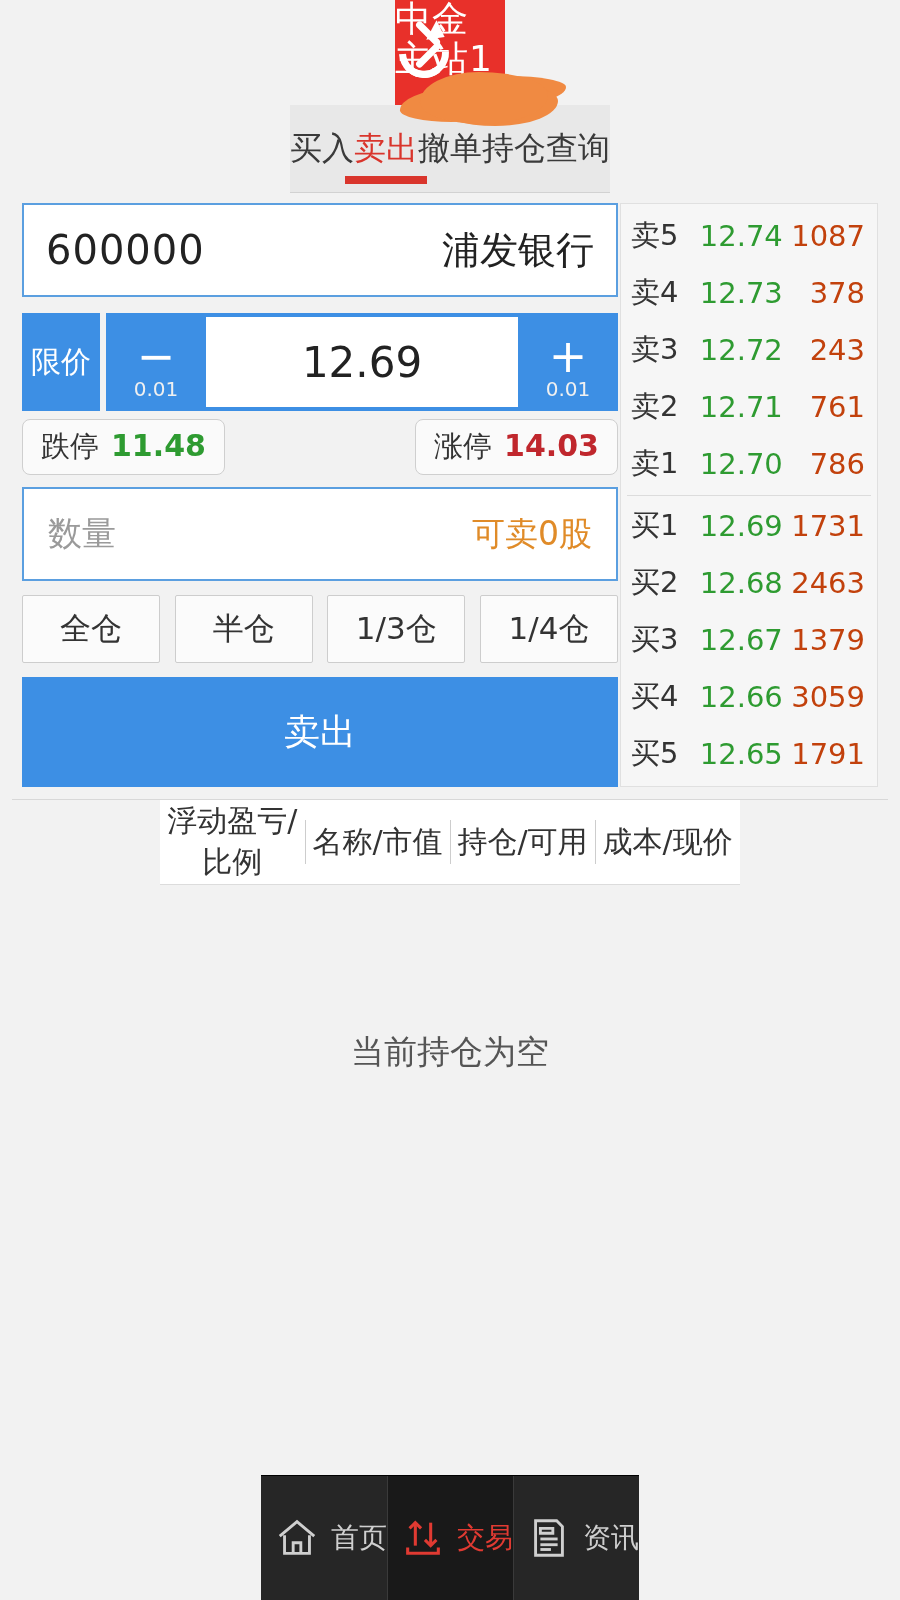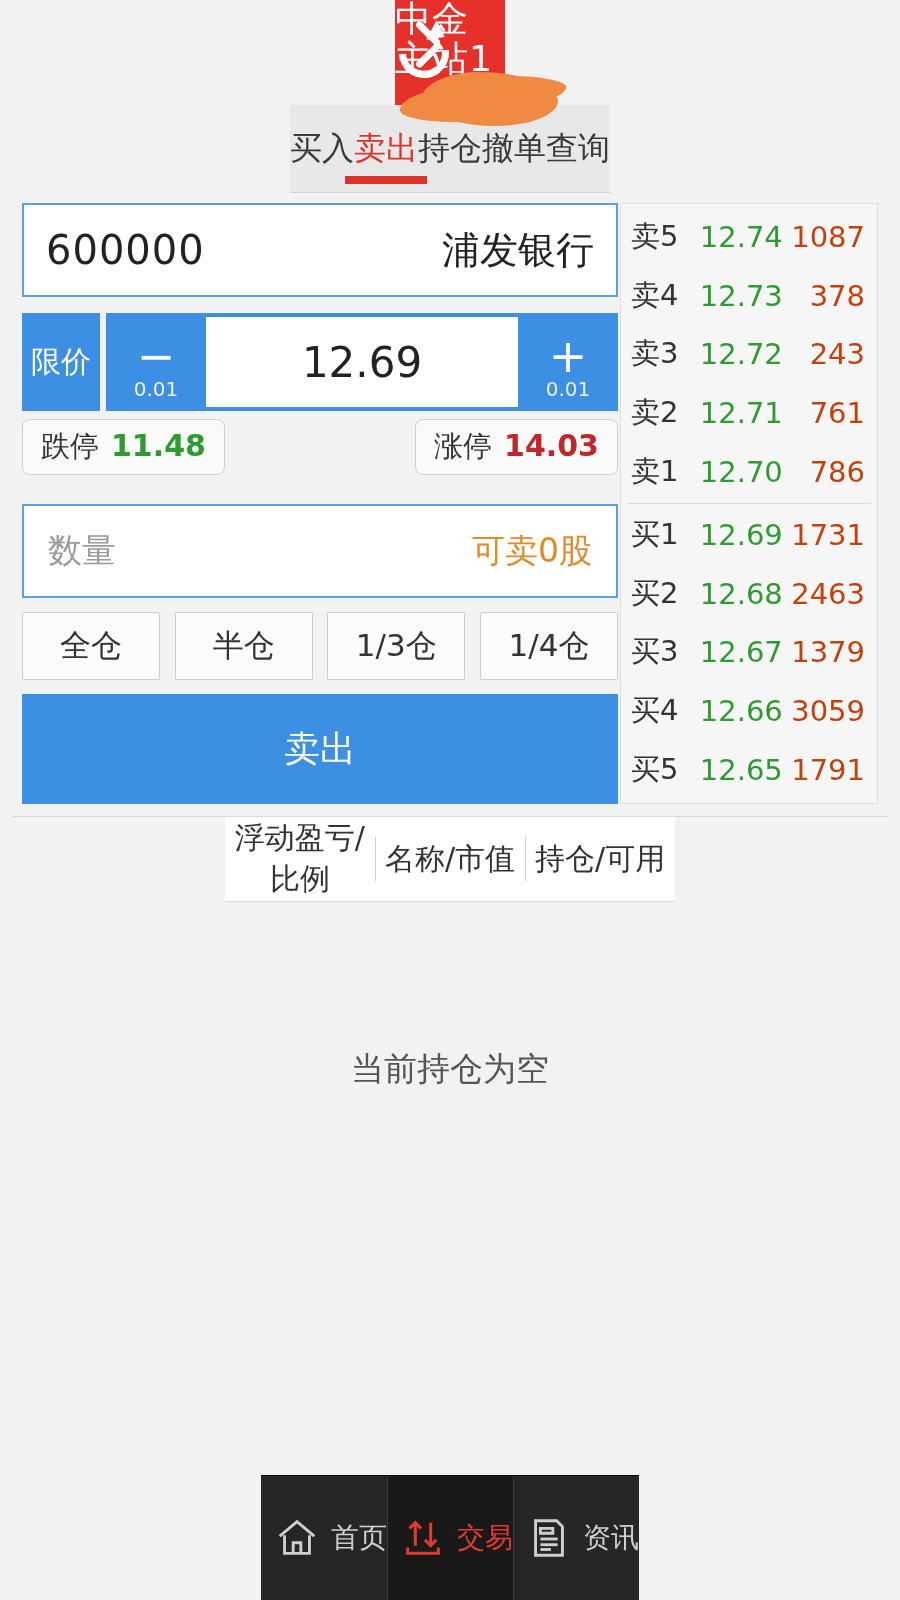--- a/index.html
+++ b/index.html
@@ -110,21 +110,21 @@
     background: #fafafa; border: 1px solid #cfcfcf; border-radius: 8px;
     padding: 7px 18px; font-size: 29px; color: #333; display: flex; gap: 12px; align-items: baseline;
   }
   .limit-chip .v { font-weight: bold; font-size: 30px; }
   .v-down { color: #2e9b31; }
   .v-up { color: #c0272d; }
 
   .qty-input {
     height: 94px; background: #fff; border: 2px solid #5b9fe0;
     display: flex; align-items: center; justify-content: space-between;
-    padding: 0 24px; margin-bottom: 14px; margin-top: 17px;
+    padding: 0 24px; margin-bottom: 14px;
   }
   .qty-placeholder { font-size: 34px; color: #9a9a9a; }
   .qty-avail { font-size: 33px; color: #e08b28; }
 
   .presets { display: flex; justify-content: space-between; margin-bottom: 14px; }
   .preset {
     width: 138px; height: 68px; background: #fbfbfb; border: 1px solid #cdcdcd;
     border-radius: 2px; display: flex; align-items: center; justify-content: center;
     font-size: 31px; color: #333;
   }
@@ -209,24 +209,24 @@
 
   <div class="tabs">
     <div class="tab">
       <span>买入</span>
     </div>
     <div class="tab active">
       <span>卖出</span>
       <span class="tab-underline"></span>
     </div>
     <div class="tab">
+      <span>撤单</span>
+    </div>
+    <div class="tab">
       <span>持仓</span>
-    </div>
-    <div class="tab">
-      <span>撤单</span>
     </div>
     <div class="tab">
       <span>查询</span>
     </div>
   </div>
 
   <div class="trade-panel">
 
     <div class="order-form">
 
@@ -346,20 +346,21 @@
           <span class="ob-vol">1791</span>
         </div>
       </div>
     </div>
   </div>
 
   <div class="pos-header">
     <div class="pos-col">浮动盈亏/比例</div>
     <div class="pos-col">名称/市值</div>
     <div class="pos-col">持仓/可用</div>
+    <div class="pos-col">成本/现价</div>
   </div>
 
   <div class="pos-body">
     <span class="empty-text">当前持仓为空</span>
   </div>
 
   <div class="bottom-nav">
     <div class="nav-item">
       <span class="nav-icon">
         <svg width="46" height="46" viewBox="0 0 24 24" fill="none" stroke="#cfcfcf" stroke-width="1.5">

